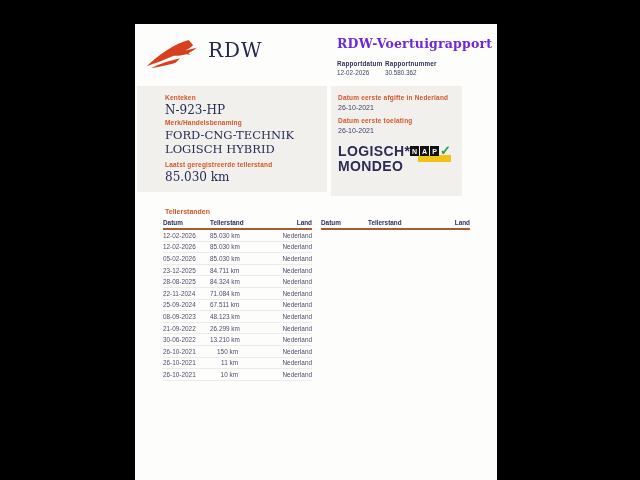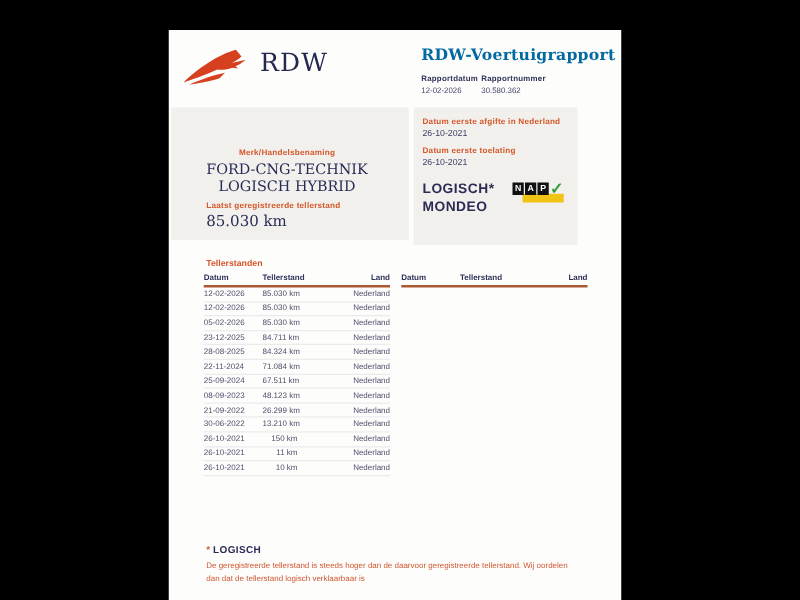--- a/index.html
+++ b/index.html
@@ -14,39 +14,39 @@
   .abs { position:absolute; }
 
   
   .logo-wrap { left:10px; top:13px; display:flex; align-items:flex-start; }
   .logo-text {
     font-family:"DejaVu Serif", serif; font-size:20px; color:#232850;
     letter-spacing:1px; margin-left:7px; margin-top:1px;
   }
   .doc-title {
     left:202px; top:12px; font-family:"DejaVu Serif", serif; font-weight:bold;
-    font-size:12.5px; color:#0369a1; letter-spacing:.2px;
+    font-size:12.5px; color:#6d28d9; letter-spacing:.2px;
   }
   .meta-label { font-weight:bold; font-size:6.3px; color:#2f3158; letter-spacing:.2px; }
   .meta-value { font-size:6.3px; color:#43456a; margin-top:2px; }
 
   
   .panel { background:#f2f0ed; }
   .panel-left  { left:2px;  top:62px; width:190px; height:106px; }
   .panel-right { left:196px; top:62px; width:131px; height:110px; }
   .lbl {
     color:#d4572a; font-weight:bold; font-size:6.5px; letter-spacing:.2px;
   }
   .val-serif {
     font-family:"DejaVu Serif", serif; font-size:11.5px; color:#272c55;
     margin-top:2px;
   }
   .val-small { font-size:7px; color:#3c3f66; margin-top:2.5px; }
   .oordeel {
-    font-weight:bold; font-size:11px; color:#2b2b55; letter-spacing:.4px;
+    font-weight:bold; font-size:14px; color:#2b2b55; letter-spacing:.4px;
     line-height:15px;
   }
 
   
   .nap { left:79px; top:60px; width:44px; height:20px; }
   .nap-yellow { position:absolute; left:8px; top:9px; width:33px; height:7px; background:#f2c317; }
   .nap-tiles { position:absolute; left:0; top:0; display:flex; gap:1px; }
   .nap-tile {
     width:9px; height:10px; background:#111; color:#fff; font-weight:bold;
     font-size:7px; display:flex; align-items:center; justify-content:center;
@@ -102,21 +102,25 @@
     <div class="abs" style="left:202px; top:36px;">
       <div class="meta-label">Rapportdatum</div>
       <div class="meta-value">12-02-2026</div>
     </div>
     <div class="abs" style="left:250px; top:36px;">
       <div class="meta-label">Rapportnummer</div>
       <div class="meta-value">30.580.362</div>
     </div>
 
     <div class="abs panel panel-left">
-      <div class="abs" style="left:28px; top:33px;text-align:center;">
+      <div class="abs" style="left:28px; top:8px;">
+        <div class="lbl">Kenteken</div>
+        <div class="val-serif" style="font-size:12px;">N-923-HP</div>
+      </div>
+      <div class="abs" style="left:28px; top:33px;">
         <div class="lbl">Merk/Handelsbenaming</div>
         <div class="val-serif" style="line-height:14px;">FORD-CNG-TECHNIK</div>
         <div class="val-serif" style="margin-top:0; line-height:14px;">LOGISCH HYBRID</div>
       </div>
       <div class="abs" style="left:28px; top:75px;">
         <div class="lbl">Laatst geregistreerde tellerstand</div>
         <div class="val-serif" style="font-size:12px;">85.030 km</div>
       </div>
     </div>
 
@@ -246,21 +250,15 @@
     </div>
 
     <div class="abs tbl tbl-right">
       <div class="hrow">
         <div class="c1">Datum</div>
         <div class="c2">Tellerstand</div>
         <div class="c3">Land</div>
       </div>
     </div>
 
-    <div class="abs fn">
-      <div class="fn-title">
-        <span class="fn-star">*</span><span>LOGISCH</span>
-      </div>
-      <div class="fn-text">De geregistreerde tellerstand is steeds hoger dan de daarvoor geregistreerde tellerstand. Wij oordelen dan dat de tellerstand logisch verklaarbaar is</div>
-    </div>
 
   </div>
 </div>
 
 </body></html>

